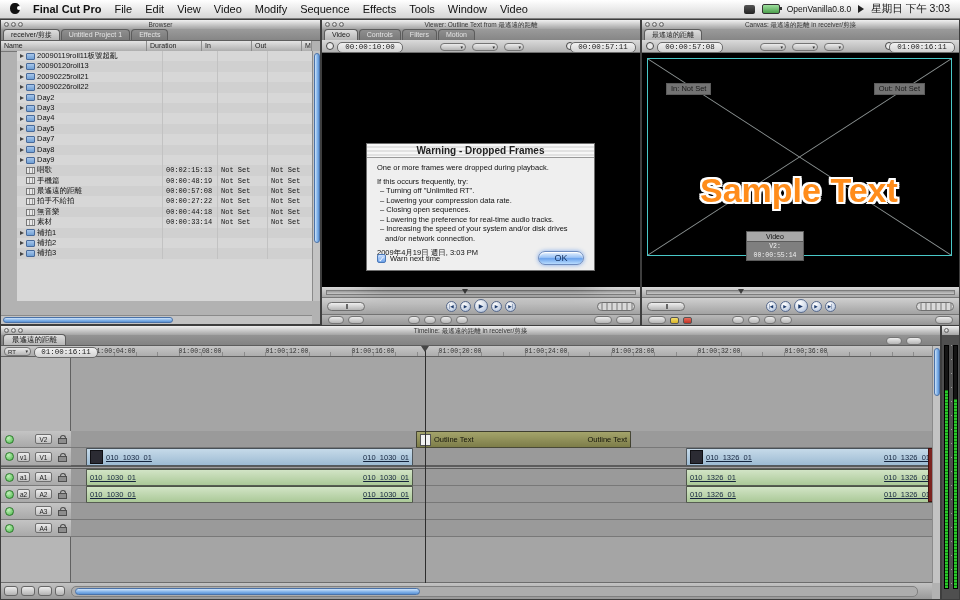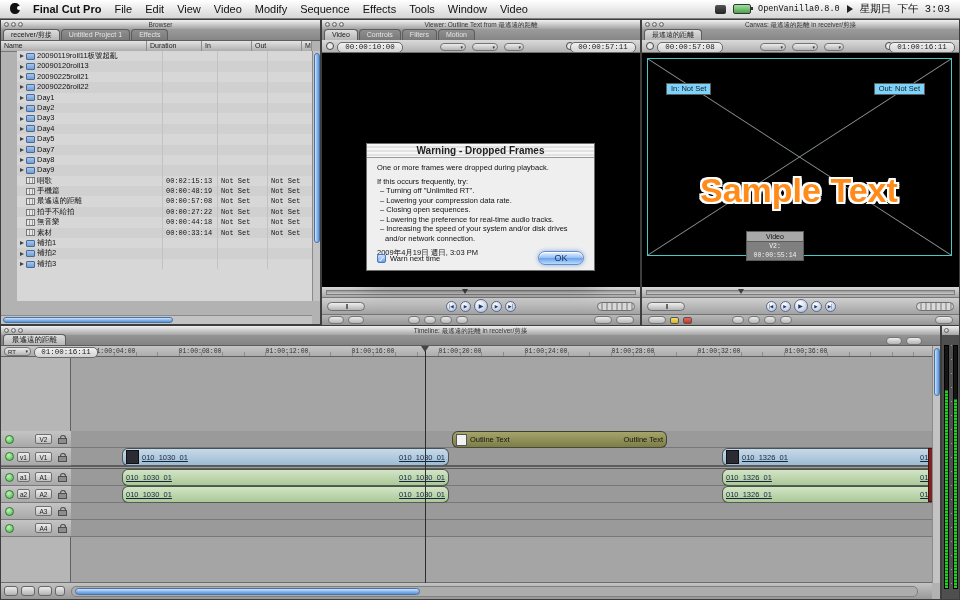--- a/index.html
+++ b/index.html
@@ -7,21 +7,21 @@
           font-family:"Liberation Sans",sans-serif;background:#8a8a8a;
           -webkit-user-select:none;user-select:none;}
   
   #menubar{position:absolute;left:0;top:0;width:960px;height:19px;box-sizing:border-box;
            background:linear-gradient(#ffffff,#d6d6d6);border-bottom:1px solid #7d7d7d;
            display:flex;align-items:center;gap:13px;padding:0 10px;font-size:11px;color:#111;}
   .menu-item{cursor:default;white-space:nowrap;}
   .menu-item.idx-0{font-weight:bold;}
   .apple-shape{display:inline-block;width:10px;height:11px;background:#111;border-radius:45% 45% 48% 48%;position:relative;}
   .apple-shape::after{content:"";position:absolute;right:-1px;top:3px;width:4px;height:4px;background:#ffffff;border-radius:50%;}
-  .mb-right{margin-left:auto;display:flex;align-items:center;gap:7px;font-family:Liberation Mono, monospace;}
+  .mb-right{margin-left:auto;display:flex;align-items:center;gap:7px;}
   .mb-ic{display:inline-block;width:11px;height:9px;background:linear-gradient(#555,#222);border-radius:2px;}
   .mb-batt{width:16px;height:8px;border:1px solid #333;border-radius:2px;background:linear-gradient(#9fe09f,#4da04d);position:relative;}
   .mb-batt::after{content:"";position:absolute;right:-3px;top:2px;width:2px;height:3px;background:#333;}
   .spk{width:0;height:0;border-top:4px solid transparent;border-bottom:4px solid transparent;border-left:6px solid #222;}
   .mb-status{font-size:8.5px;color:#111;}
   .mb-clock{font-size:10.5px;color:#111;}
   
   .win{position:absolute;background:#b2b2b2;border:1px solid #3e3e3e;box-sizing:border-box;}
   .tbar{position:absolute;left:0;right:0;top:0;height:9px;
         background:linear-gradient(#f0f0f0,#a4a4a4);border-bottom:1px solid #6d6d6d;
@@ -75,21 +75,21 @@
   .tbtn.big{width:14px;height:14px;font-size:6px;line-height:12px;}
   .shuttle,.jog{position:absolute;top:4px;width:38px;height:9px;border-radius:5px;border:1px solid #6f6f6f;
         background:linear-gradient(#efefef,#b4b4b4);box-sizing:border-box;}
   .shuttle::after{content:"";position:absolute;left:50%;top:1px;width:2px;height:5px;background:#666;}
   .jog{background:repeating-linear-gradient(90deg,#d9d9d9 0 3px,#a8a8a8 3px 5px);}
   .btmrow{position:absolute;left:0;right:0;top:295px;height:10px;background:linear-gradient(#b9b9b9,#949494);
           display:flex;align-items:center;gap:4px;padding:0 6px;box-sizing:border-box;}
   .sq{width:9px;height:7px;border:1px solid #555;border-radius:2px;box-sizing:border-box;}
   
   .wirebox{position:absolute;border:1px solid #49c8c8;}
-  .badge{position:absolute;background:#7dd3fc;border:1px solid #5c5c5c;font-size:7.5px;line-height:10px;padding:0 4px;color:#1a1a1a;white-space:nowrap;}
+  .badge{position:absolute;background:#737373;border:1px solid #5c5c5c;font-size:7.5px;line-height:10px;padding:0 4px;color:#1a1a1a;white-space:nowrap;}
   .sampletext{position:absolute;font-size:34px;font-weight:bold;color:#ff8c1a;white-space:nowrap;letter-spacing:0;
        text-shadow:-2px -2px 0 #fff,2px -2px 0 #fff,-2px 2px 0 #fff,2px 2px 0 #fff,0 -2px 0 #fff,0 2px 0 #fff,-2px 0 0 #fff,2px 0 0 #fff,0 4px 5px rgba(0,0,0,.55);}
   .vbadge{position:absolute;width:58px;text-align:center;font-size:7px;}
   .vbadge .l1{background:#a8a8a8;border:1px solid #5c5c5c;border-bottom:none;line-height:9px;color:#111;}
   .vbadge .l2{background:#7f7f7f;border:1px solid #5c5c5c;line-height:9px;color:#f0f0f0;font-family:"Liberation Mono",monospace;font-size:6.5px;}
   
   #dialog{position:absolute;left:366px;top:143px;width:229px;height:128px;z-index:60;
           background:#efefef;border:1px solid #6e6e6e;box-shadow:0 10px 24px rgba(0,0,0,.55);box-sizing:border-box;}
   .dlg-title{height:13px;line-height:13px;text-align:center;font-size:10px;font-weight:bold;color:#222;
           background:repeating-linear-gradient(#f7f7f7 0 2px,#e2e2e2 2px 4px);border-bottom:1px solid #9a9a9a;}
@@ -121,22 +121,22 @@
       background:radial-gradient(circle at 35% 30%,#c2f2ba,#49b549);border:1px solid #2c7a2c;box-sizing:border-box;}
   .src-box,.dst-box{position:absolute;top:50%;margin-top:-5px;height:10px;line-height:9px;font-size:6.5px;text-align:center;
       background:linear-gradient(#ececec,#c0c0c0);border:1px solid #6f6f6f;border-radius:2px;color:#222;box-sizing:border-box;}
   .src-box{left:16px;width:13px;}
   .dst-box{left:34px;width:17px;}
   .lockic{position:absolute;right:5px;top:50%;margin-top:-4px;width:8px;height:8px;}
   .lockic::before{content:"";position:absolute;left:1.5px;top:0;width:4px;height:3px;border:1px solid #4e4e4e;border-bottom:none;border-radius:3px 3px 0 0;}
   .lockic::after{content:"";position:absolute;left:0;top:3px;width:7px;height:4px;background:#8d8d8d;border:1px solid #4e4e4e;}
   .trow{position:absolute;left:70px;right:0;background:#9a9a9a;border-bottom:1px solid #787878;box-sizing:border-box;}
   .va-sep{position:absolute;left:0;right:0;height:4px;background:#9f9f9f;border-top:2px solid #5c5c5c;border-bottom:1px solid #5c5c5c;box-sizing:border-box;}
-  .clip{position:absolute;box-sizing:border-box;border:1px solid rgba(35,35,35,.7);border-radius:6px;
-      display:flex;align-items:center;padding:0 3px;overflow:hidden;white-space:nowrap;font-size:7.5px;margin-left:36px;}
+  .clip{position:absolute;box-sizing:border-box;border:1px solid rgba(35,35,35,.7);border-radius:1px;
+      display:flex;align-items:center;padding:0 3px;overflow:hidden;white-space:nowrap;font-size:7.5px;}
   .clip .lab{color:#15253f;text-decoration:underline;}
   .clip .lab.right{margin-left:auto;}
   .clip.vclip{background:linear-gradient(#c6dae9,#9dbbd3);}
   .clip.aclip{background:linear-gradient(#d2e4c6,#abc998);}
   .clip.gclip{background:linear-gradient(#a4a46b,#7d7d49);}
   .clip.gclip .lab{color:#14140a;text-decoration:none;}
   .thumbic{width:11px;height:12px;background:#2b2b33;border:1px solid #101014;margin-right:3px;flex:0 0 auto;}
   .genic{width:9px;height:10px;background:#f2f2f2;border:1px solid #555;margin-right:3px;flex:0 0 auto;}
   #playhead{position:absolute;left:424px;top:20px;width:1px;height:237px;background:#2d2d2d;z-index:20;}
   #playhead .ph-head{position:absolute;left:-4px;top:0;width:0;height:0;border-left:4px solid transparent;border-right:4px solid transparent;border-top:6px solid #454545;}
@@ -240,31 +240,20 @@
           <span class="cell c-name">
             <i class="disc"></i>
             <i class="ricon"></i>
             <span>20090226roll22</span>
           </span>
           <span class="cell c-dur"></span>
           <span class="cell c-in"></span>
           <span class="cell c-out"></span>
           <span class="cell c-m"></span>
         </div>
-        <div class="b-row idx-4 t-folder">
-          <span class="cell c-name">
-            <i class="disc"></i>
-            <i class="ricon"></i>
-            <span>Day1</span>
-          </span>
-          <span class="cell c-dur"></span>
-          <span class="cell c-in"></span>
-          <span class="cell c-out"></span>
-          <span class="cell c-m"></span>
-        </div>
         <div class="b-row idx-5 t-folder">
           <span class="cell c-name">
             <i class="disc"></i>
             <i class="ricon"></i>
             <span>Day2</span>
           </span>
           <span class="cell c-dur"></span>
           <span class="cell c-in"></span>
           <span class="cell c-out"></span>
           <span class="cell c-m"></span>

